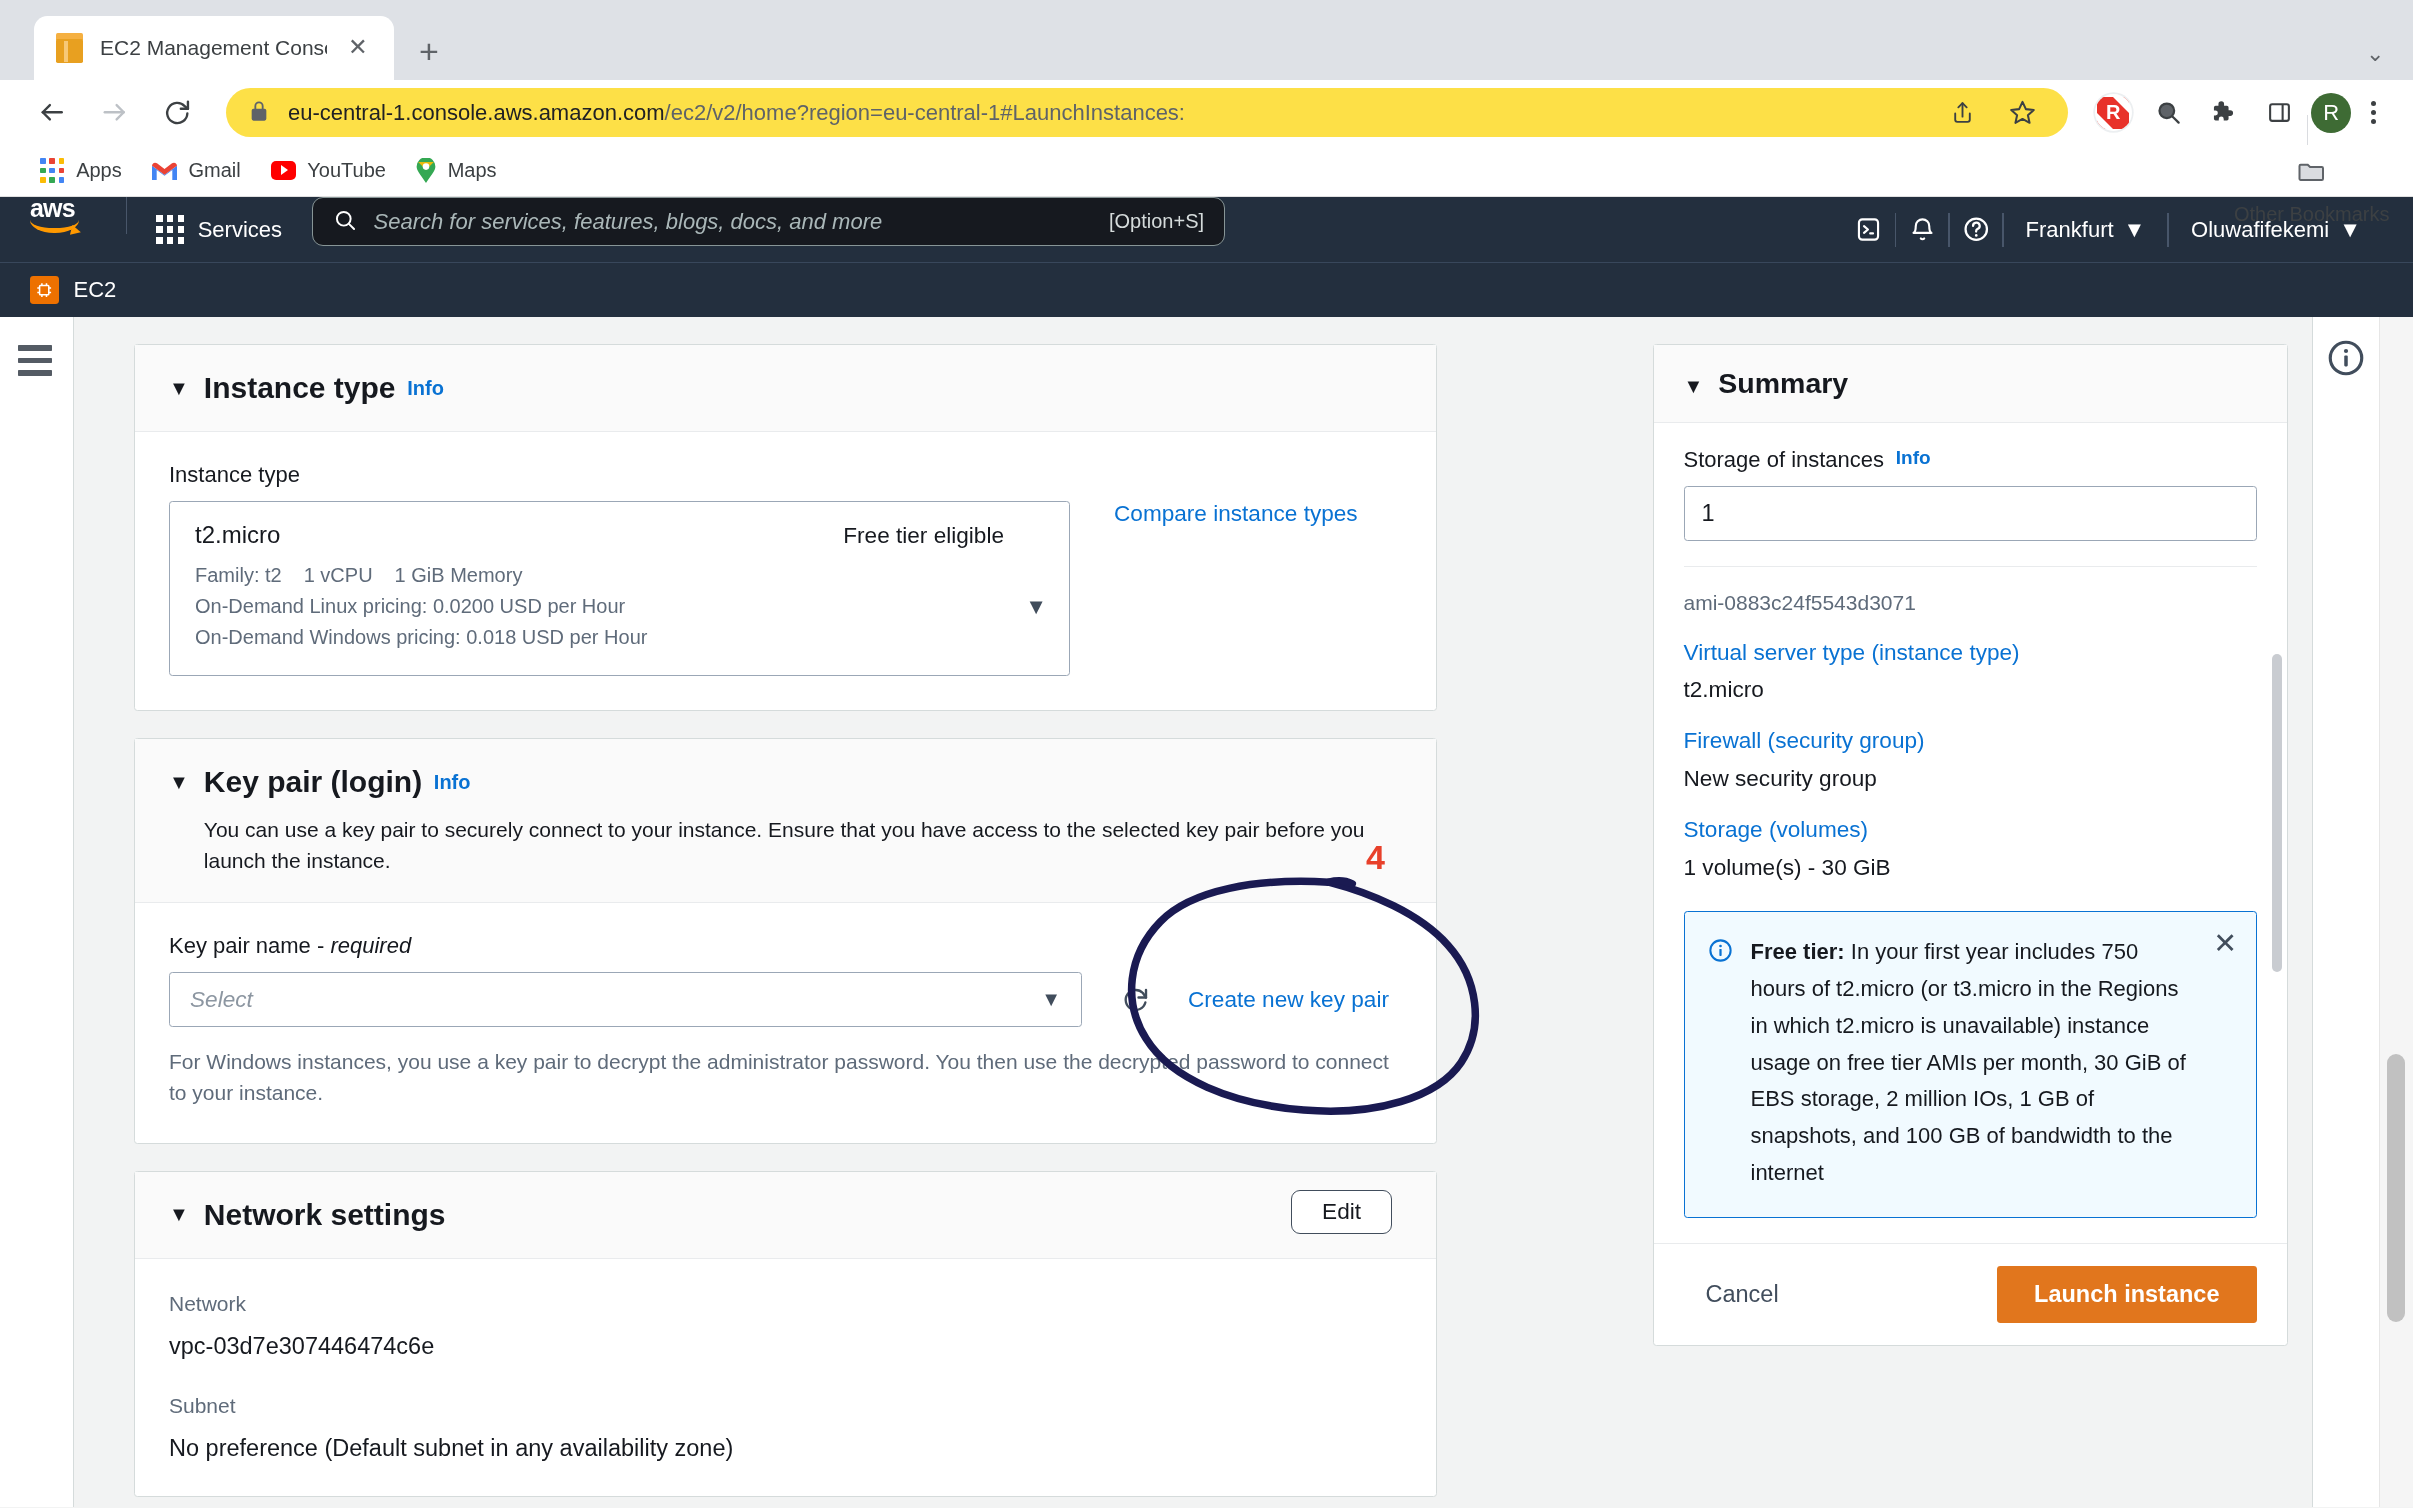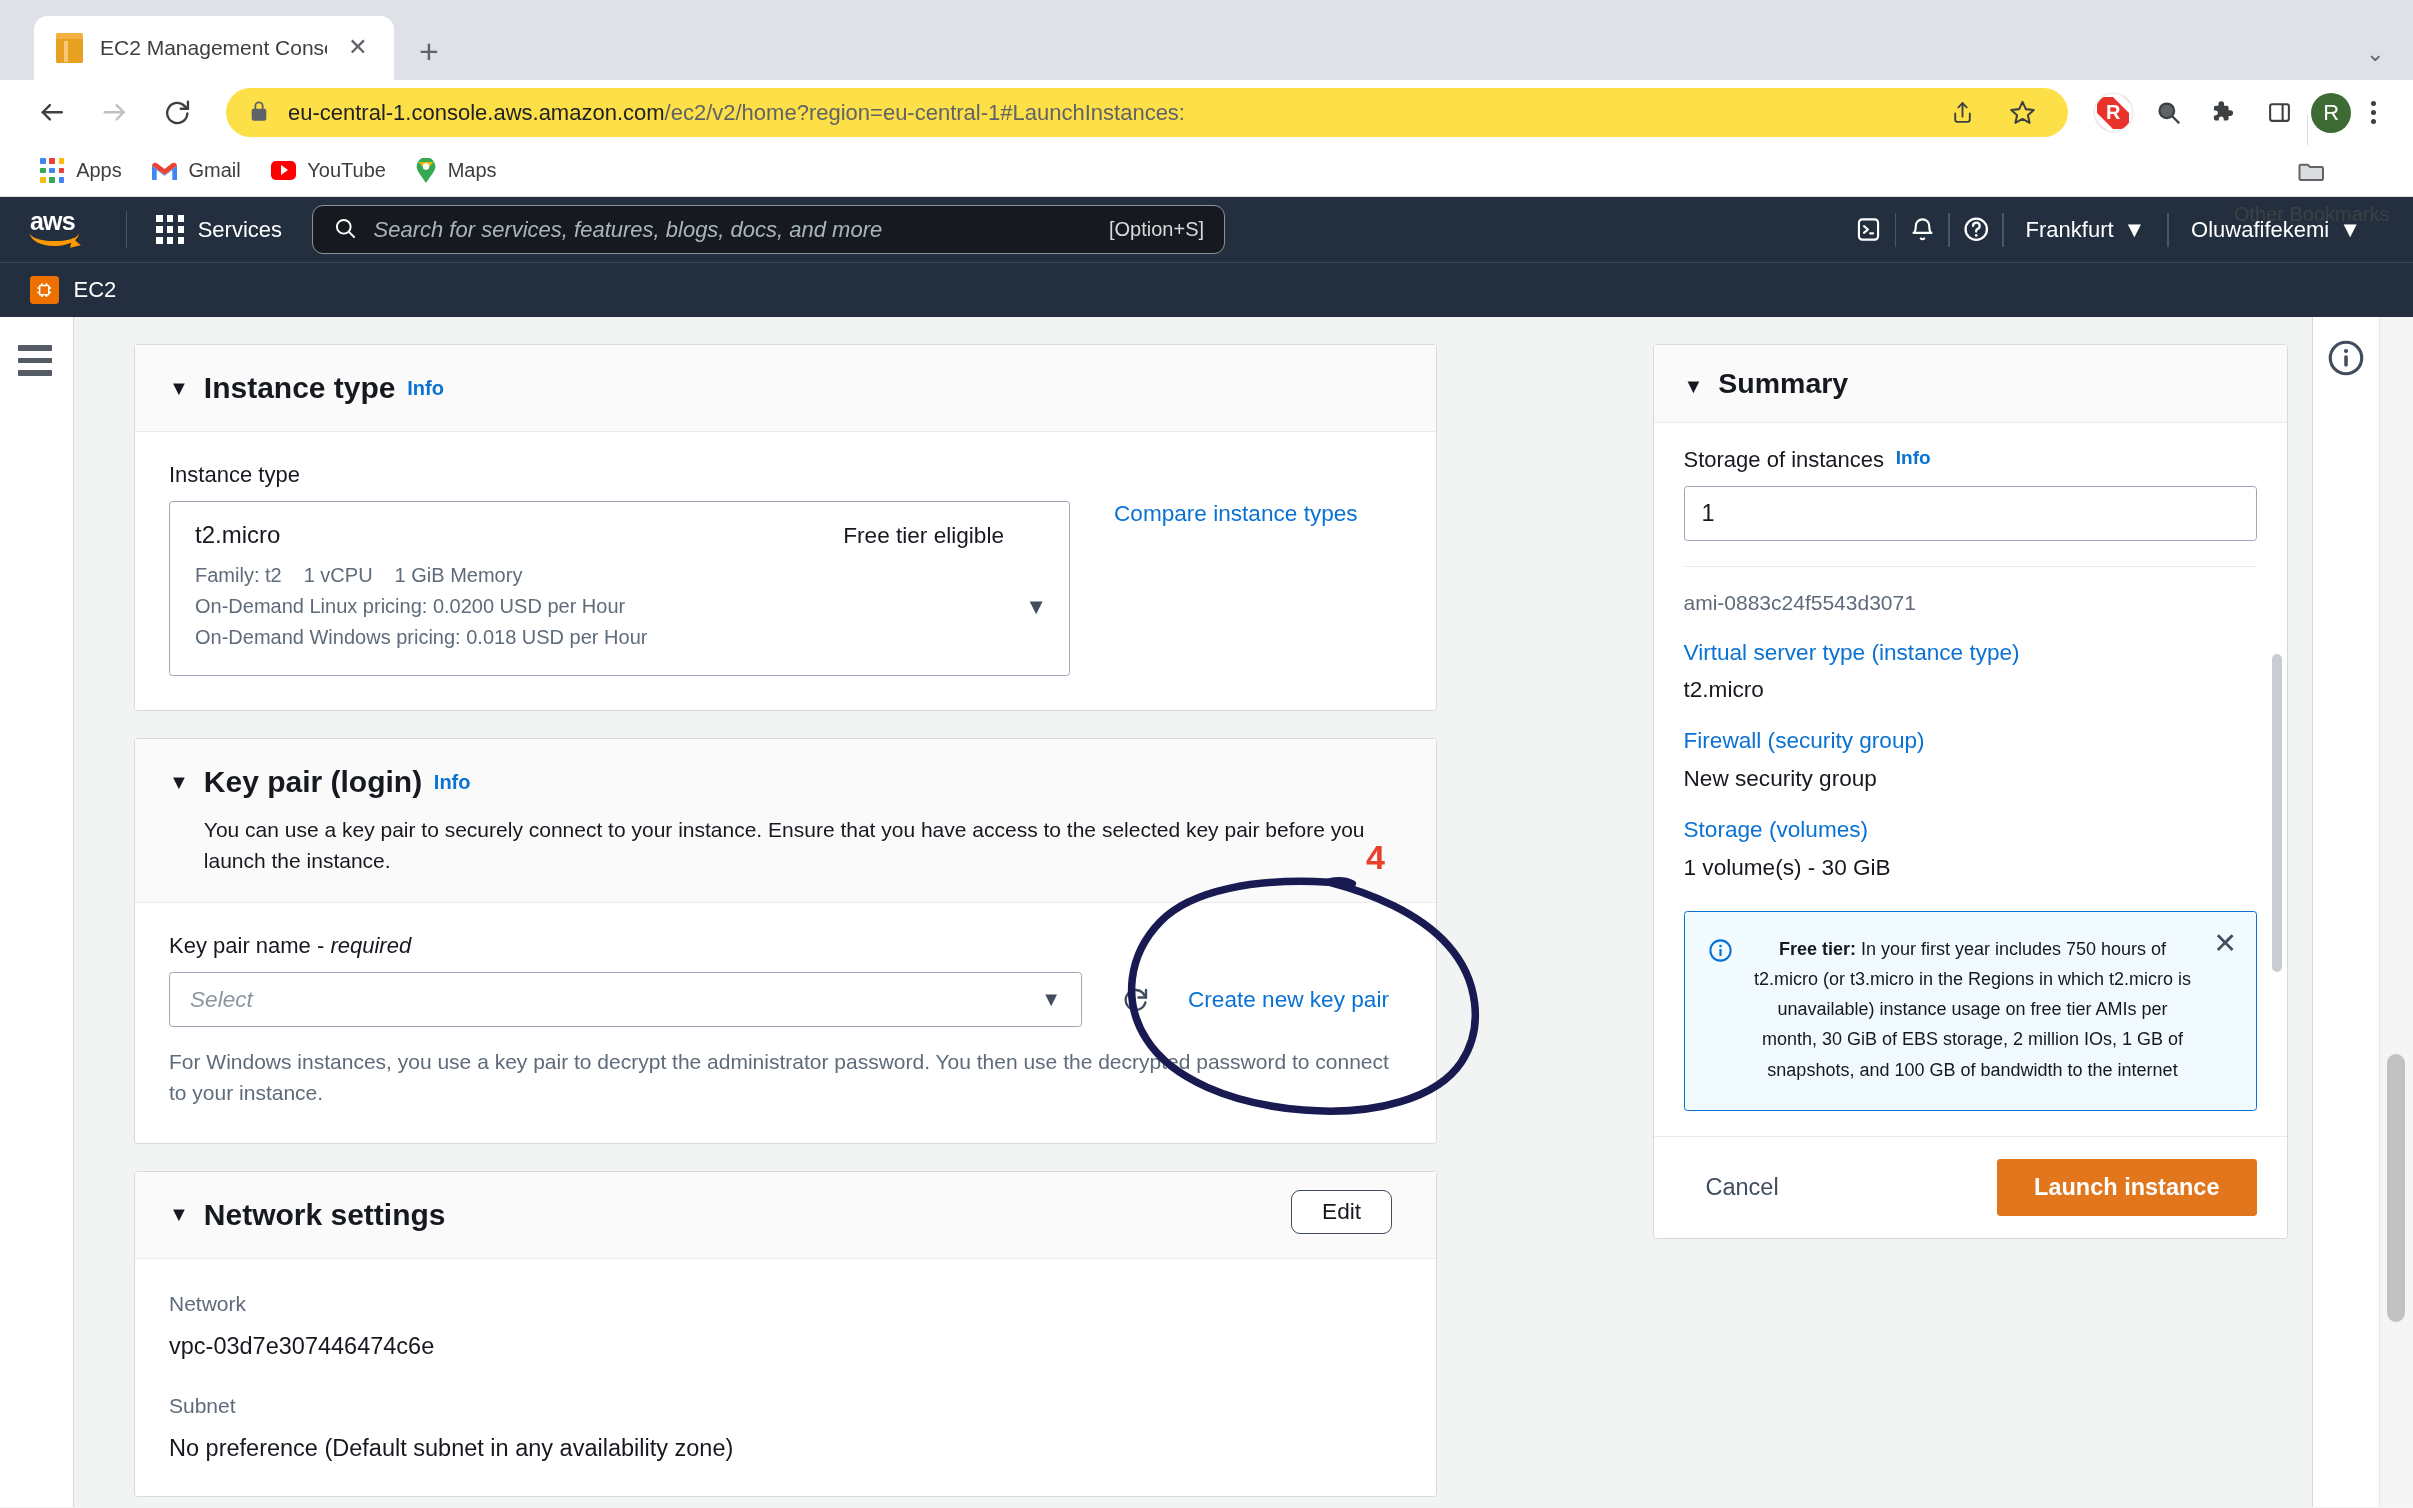--- a/index.html
+++ b/index.html
@@ -157,21 +157,20 @@
     display:flex; align-items:center; gap: 15px;
     font-size: 20px; color:#3c4043; cursor:pointer;flex-direction:column;
   }
   .bm-divider { width:1.7px; height: 30px; background:#dadce0; margin-right: 8.4px;}
 
   
   .aws-nav {
     height: 65px;
     background: #232f3e;
     display: flex;
-    align-items: center;
     padding: 0 30px;
     gap: 0;
   }
   .aws-logo { width: 59px; height: 39px; position: relative; margin-right: 18.4px;}
   .aws-logo .word {
     color:#fff; font-size:25px; font-weight:700; letter-spacing:-0.8px;
     line-height: 22px; font-family:"Liberation Sans", sans-serif;
   }
   .aws-logo .smile {
     width: 49px; height: 13.4px; margin-top:0.8px;
@@ -385,21 +384,21 @@
   .alert {
     margin: 30px 0 0 0;
     background: #f1faff;
     border: 1.7px solid #0972d3;
     border-radius: 3.4px;
     padding: 22px 23.5px 25px 22px;
     display:flex; gap: 17px;
     position: relative;
   }
   .alert-text {
-    font-size: 18px; color:#16191f; line-height: 1.68; max-width: 444px; text-align: center;
+    font-size: 22px; color:#16191f; line-height: 1.68; max-width: 444px;
   }
   .alert-text b { font-weight: 700; }
   .alert-close {
     position:absolute; right: 18.4px; top: 17px;
     font-size: 28.5px; color:#414d5c; cursor:pointer; line-height:1;
   }
   .summary-actions {
     border-top: 0.8px solid #e9ebed;
     margin-top: 25px;
     padding: 22px 30px;

